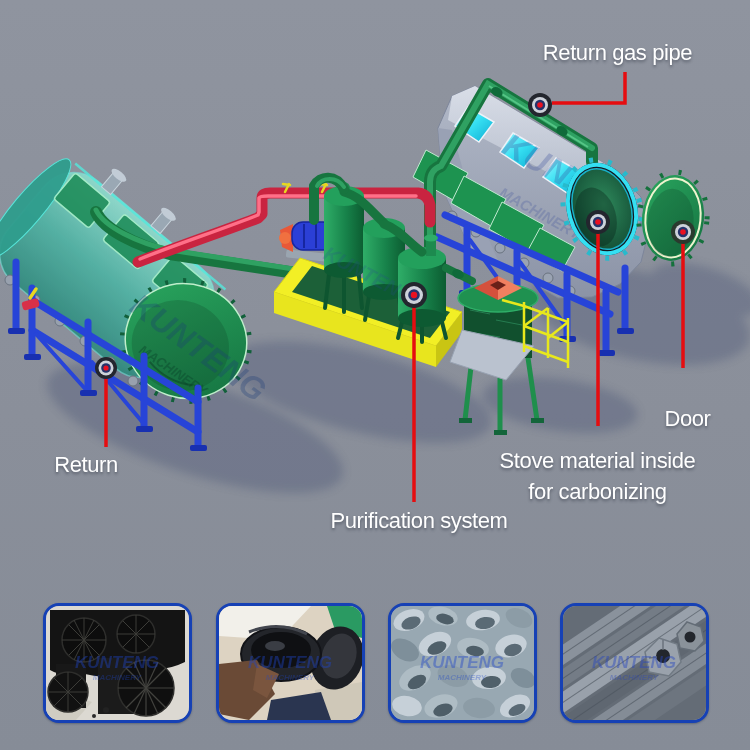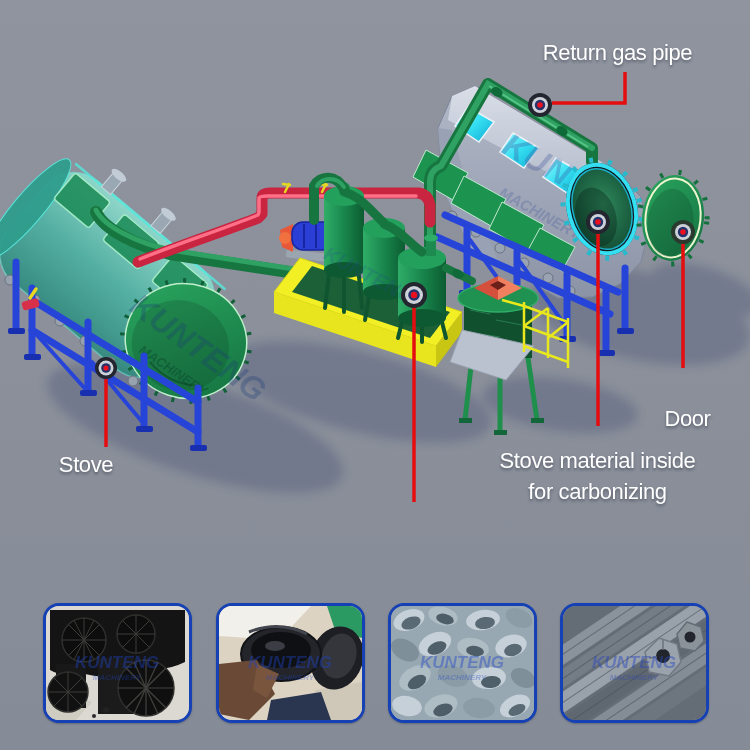--- a/index.html
+++ b/index.html
@@ -341,21 +341,22 @@
     </g>
   </g>
 </svg>
 
 <div class="scene-label" style="left:500px;top:37px;width:235px;">Return gas pipe</div>
 <div class="scene-label" style="left:645px;top:371px;width:85px;margin-top:32px;">Door</div>
 <div class="scene-label" style="left:450px;top:445px;width:295px;">
   <div>Stove material inside</div>
   <div>for carbonizing</div>
 </div>
-<div class="scene-label" style="left:34px;top:449px;width:104px;">Stove</div>
+<div class="scene-label" style="left:285px;top:505px;width:268px;">Purification system</div>
+<div class="scene-label" style="left:34px;top:449px;width:104px;">Return</div>
 
 <div class="photo" style="left:43px;">
   <svg width="143" height="114" viewBox="0 0 143 114">
     <rect width="143" height="114" fill="#dcd9d2"></rect>
     <polygon points="0,80 46,96 30,114 0,114" fill="#cfccc2"></polygon>
     <path d="M4,4 h135 v52 q-20,10 -40,6 q-30,14 -60,6 q-22,4 -35,-4 Z" fill="#141414"></path>
     <rect x="52" y="52" width="36" height="56" fill="#1b1b1b"></rect>
     <rect x="10" y="58" width="30" height="44" fill="#181818"></rect>
     <g>
       <circle cx="38" cy="34" r="22" fill="#0d0d0d" stroke="#2e2e2c" stroke-width="1.5"></circle>

